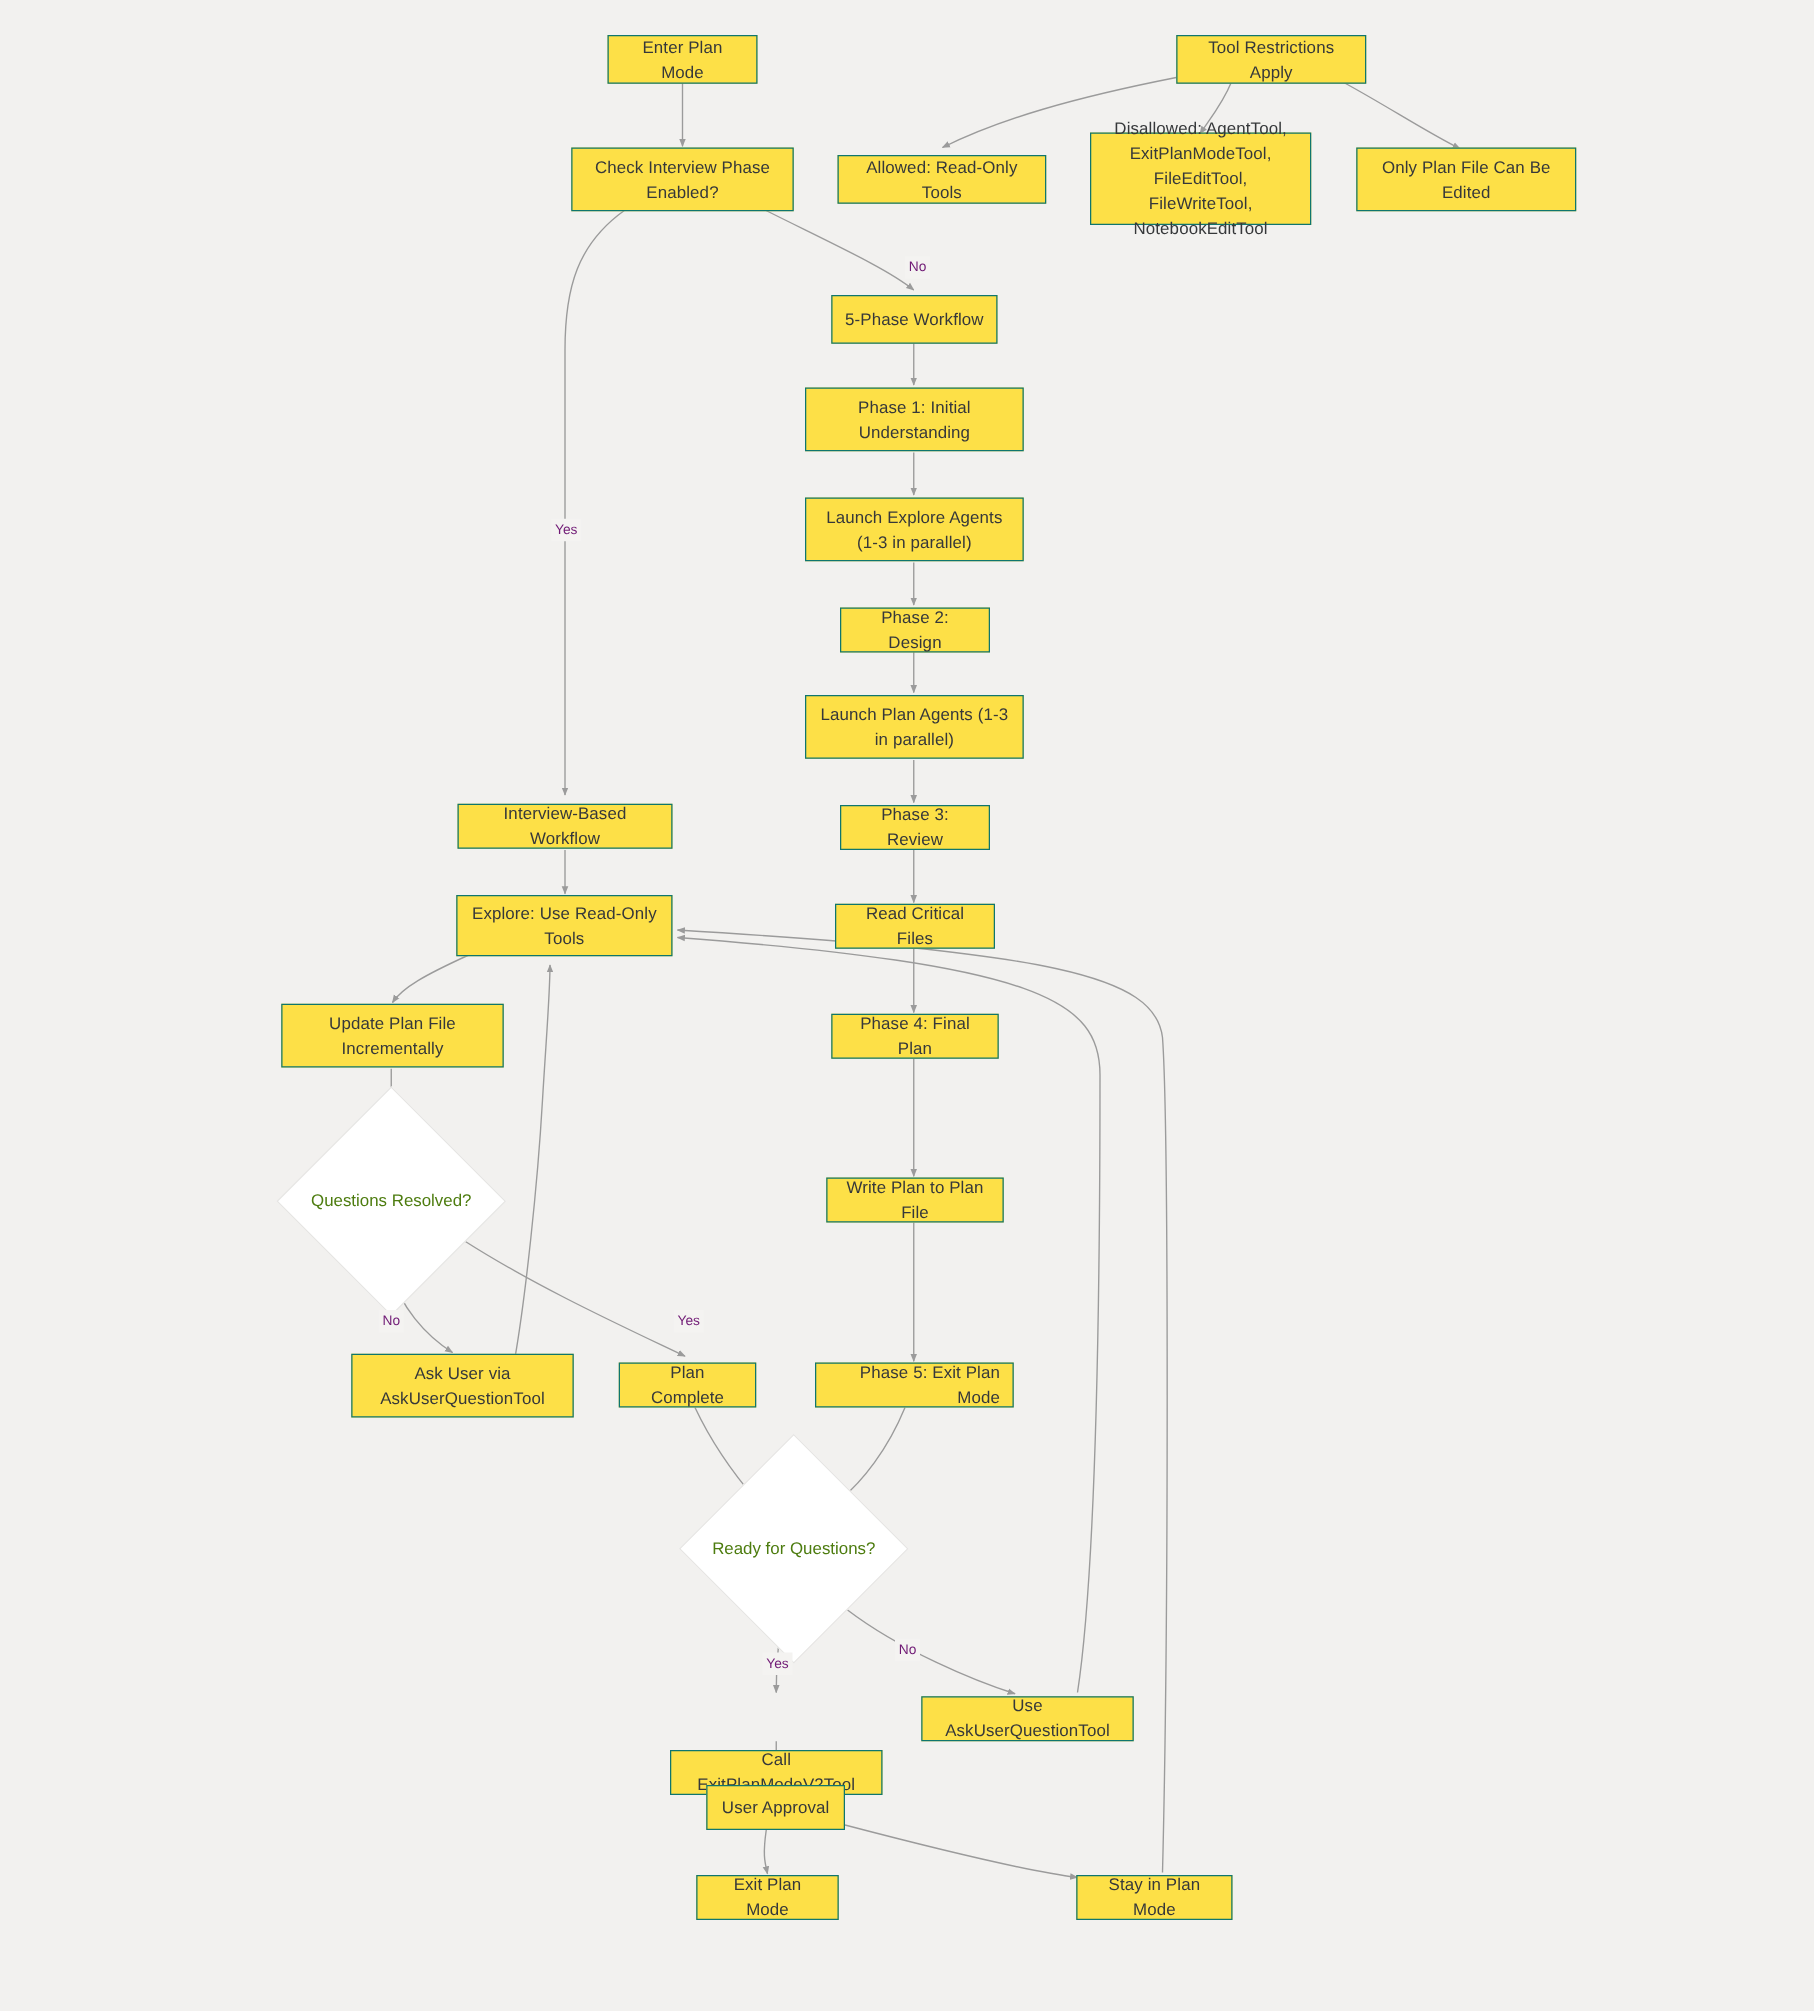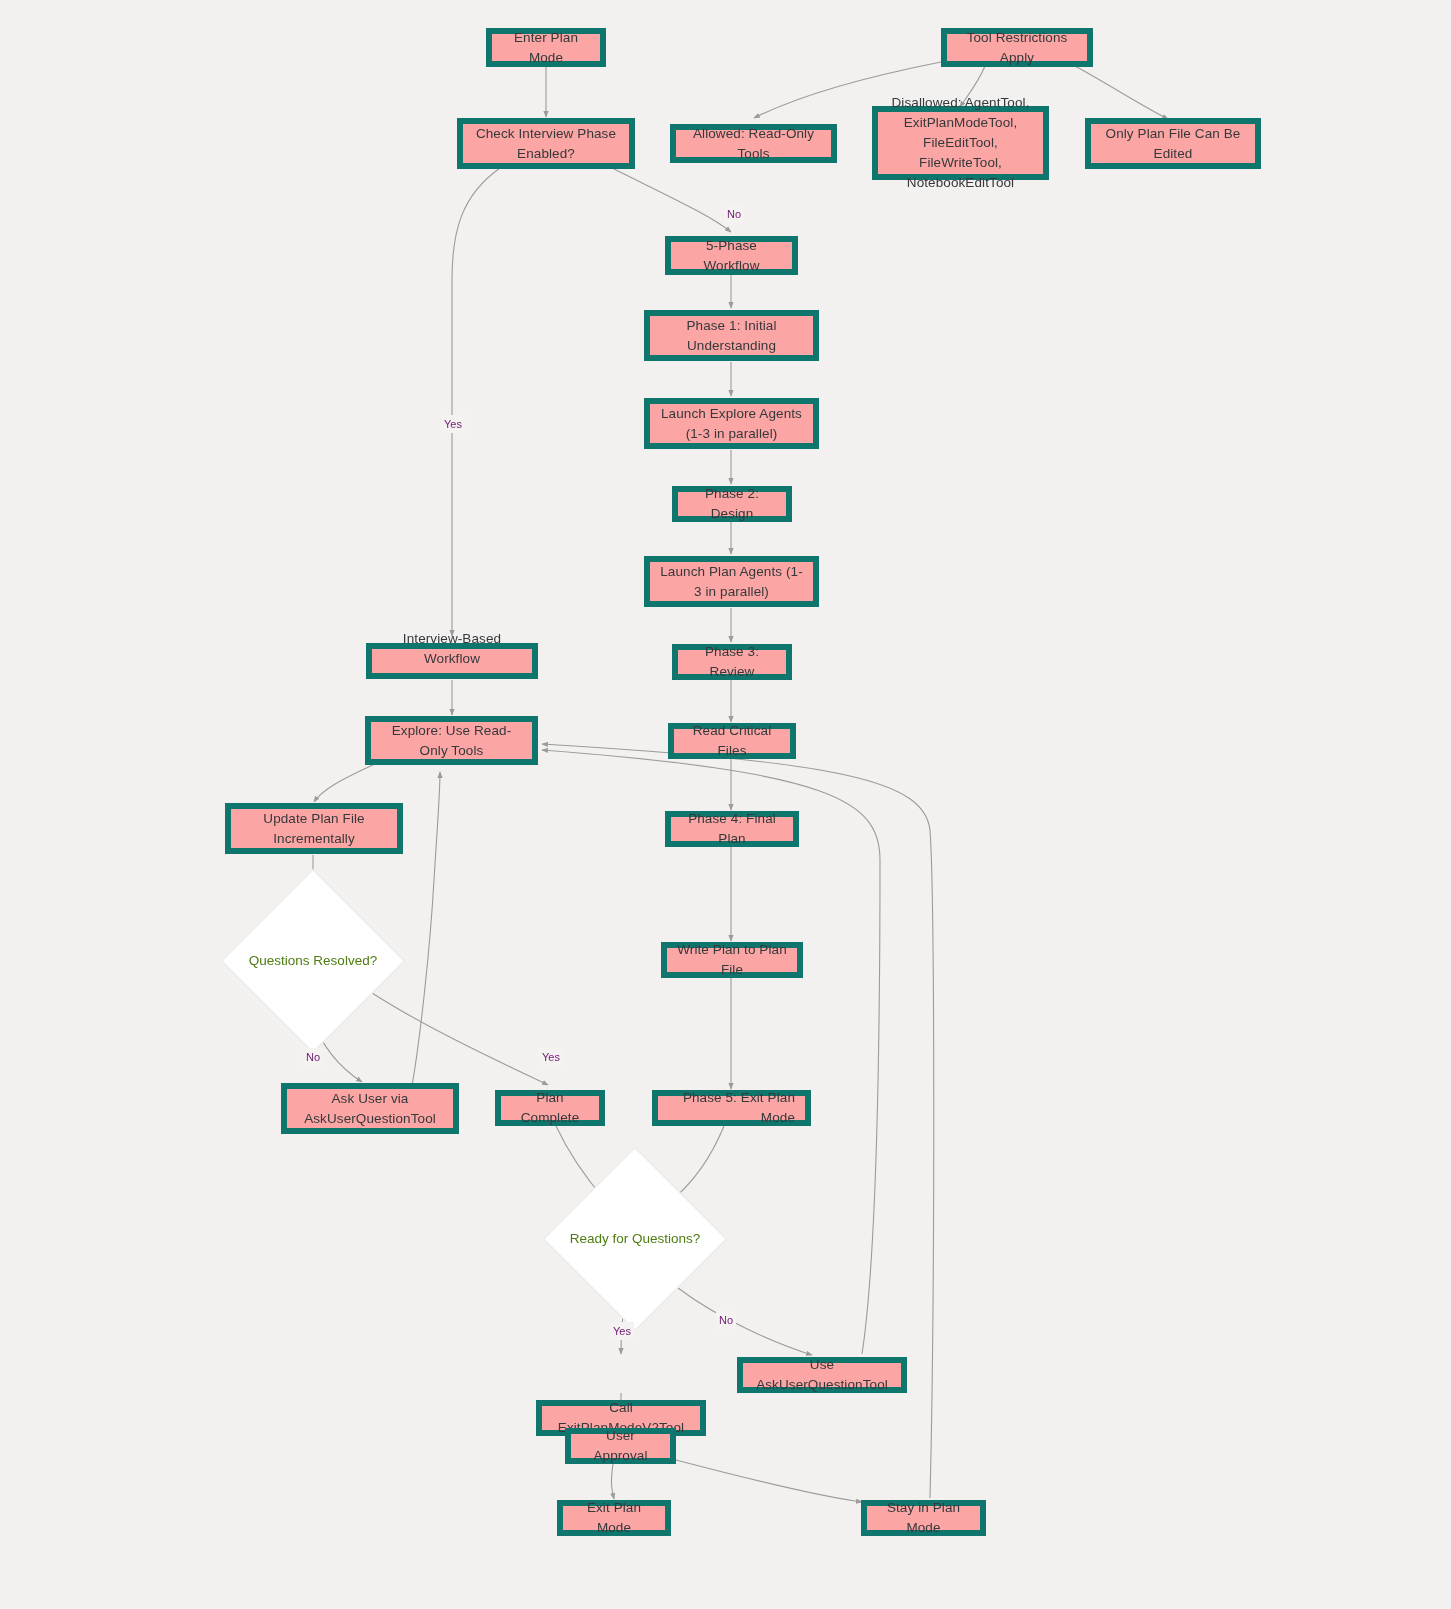--- a/index.html
+++ b/index.html
@@ -19,22 +19,22 @@
   }
   #edges {
     position: absolute;
     left: 0; top: 0;
     width: 1451px;
     height: 1609px;
     pointer-events: none;
   }
   .node {
     position: absolute;
-    background: #fca5a5;
-    border: 6px solid #0f766e;
+    background: #fde047;
+    border: 1px solid #0f766e;
     box-sizing: border-box;
     display: flex;
     align-items: center;
     justify-content: center;
     text-align: center;
     color: #36383a;
     font-size: 13.5px;
     line-height: 20px;
     letter-spacing: 0.1px;
     padding: 4px 10px;
@@ -207,21 +207,21 @@
   </div>
 
   <div class="node" style="left:661px; top:942px; width:142px; height:36px;">
     <span>Write Plan to Plan File</span>
   </div>
 
   <div class="node" style="left:652px; top:1090px; width:159px; height:36px;text-align:right;">
     <span>Phase 5: Exit Plan Mode</span>
   </div>
 
-  <div class="node" style="left:366px; top:643px; width:172px; height:36px;align-items:flex-end;">
+  <div class="node" style="left:366px; top:643px; width:172px; height:36px;">
     <span>Interview-Based Workflow</span>
   </div>
 
   <div class="node" style="left:365px; top:716px; width:173px; height:49px;">
     <span>Explore: Use Read-Only Tools</span>
   </div>
 
   <div class="node" style="left:225px; top:803px; width:178px; height:51px;">
     <span>Update Plan File Incrementally</span>
   </div>

